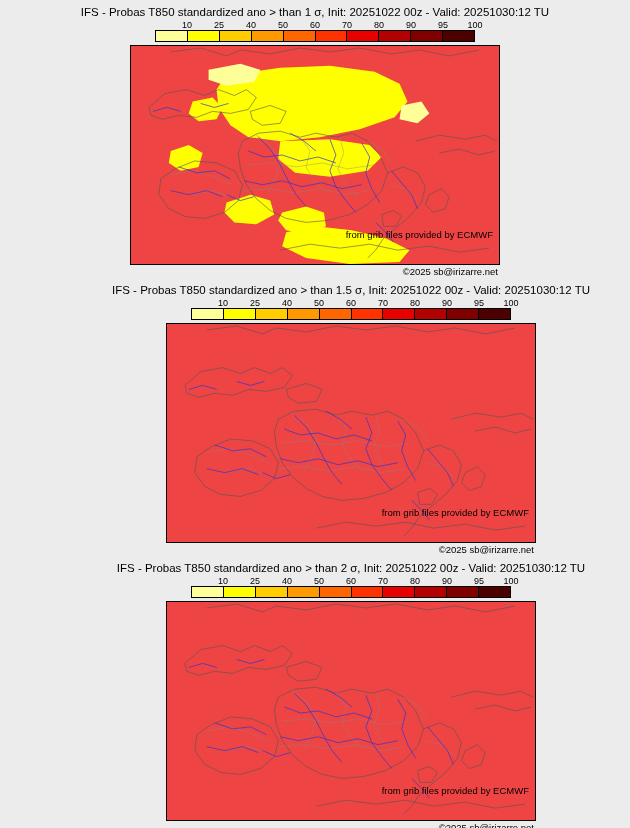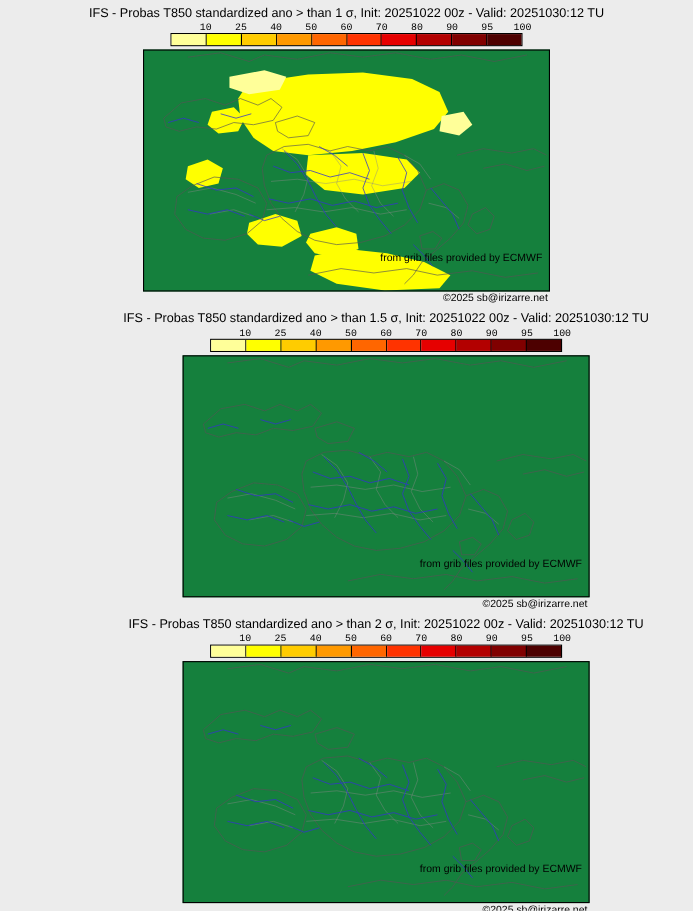--- a/index.html
+++ b/index.html
@@ -29,21 +29,20 @@
   .colorbar-wrap {
     position: relative;
     width: 320px;
     margin: 0 auto;
     height: 22px;
   }
   .cb-labels {
     position: relative;
     height: 10px;
     width: 320px;
-    font-family: Liberation Mono, monospace;
   }
   .cb-labels span {
     position: absolute;
     font-size: 9px;
     color: #000;
     transform: translateX(-50%);
     top: 0;
   }
   .cb-bar {
     position: relative;
@@ -60,21 +59,21 @@
     box-sizing: border-box;
   }
   .cb-cell:last-child { border-right: none; }
 
   .map-box {
     position: relative;
     width: 370px;
     height: 220px;
     margin: 3px auto 0 auto;
     border: 1px solid #000;
-    background: #15803d;
+    background: #ef4444;
     box-sizing: border-box;
     overflow: hidden;
   }
   .map-svg {
     position: absolute;
     left: 0; top: 0;
     width: 100%;
     height: 100%;
     display: block;
   }

